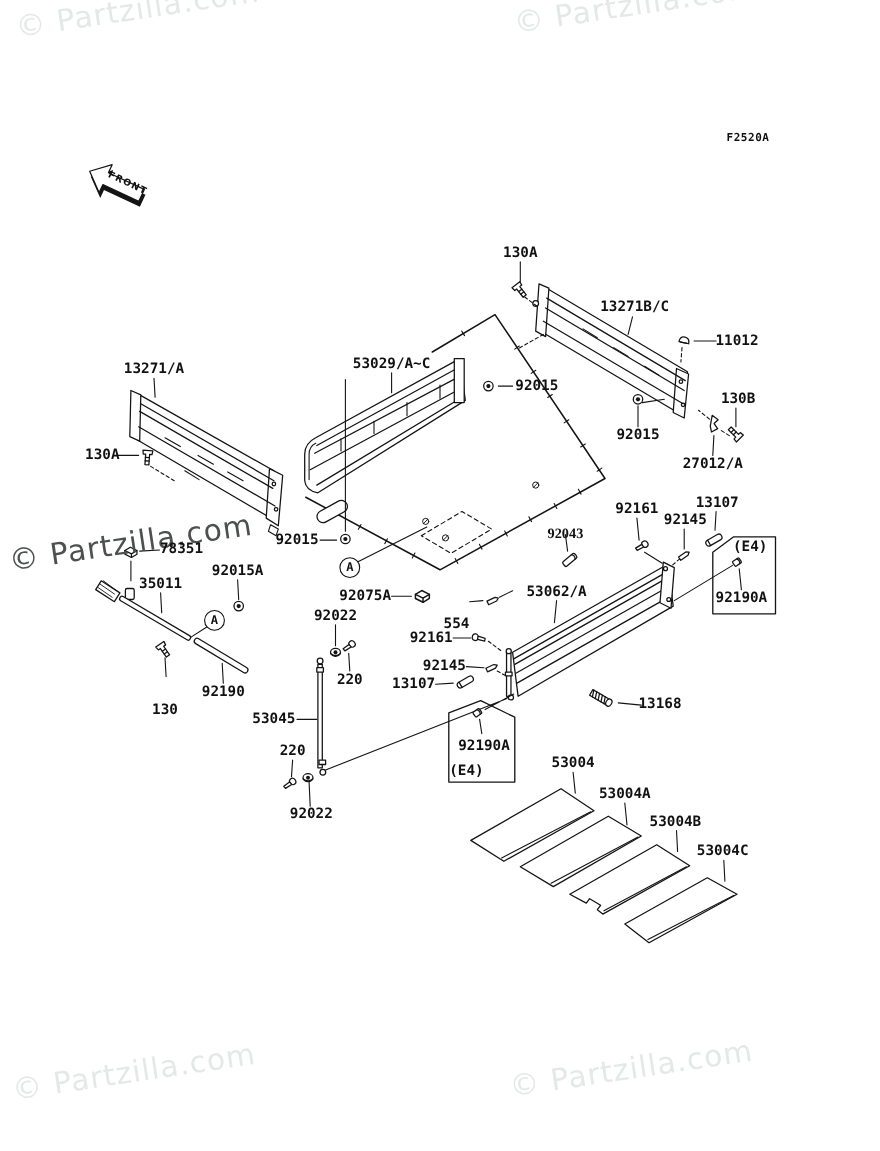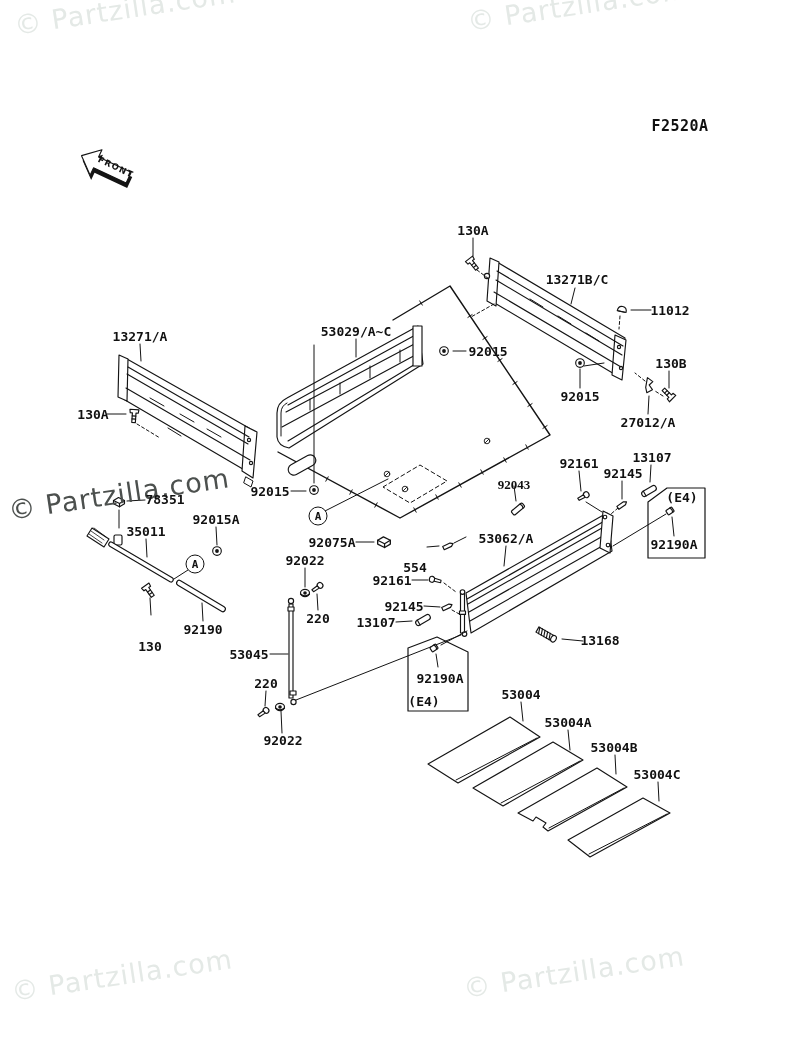--- a/index.html
+++ b/index.html
@@ -3,21 +3,21 @@
 <meta charset="utf-8">
 <style>
   html,body{margin:0;padding:0;background:#fff;}
   #stage{position:relative;width:800px;height:1046px;background:#fff;overflow:hidden;
          font-family:"DejaVu Sans Mono","Liberation Mono",monospace;}
   #art{position:absolute;left:0;top:0;}
   .layer{position:absolute;left:0;top:0;width:100%;height:100%;pointer-events:none;}
   .lbl{position:absolute;transform:translate(-50%,-50%);
        font:bold 13px "DejaVu Sans Mono","Liberation Mono",monospace;
        color:#111;white-space:nowrap;letter-spacing:0;}
-  .lbl.code{font-size:15px;letter-spacing:.5px;}
+  .lbl.code{font-size:10px;letter-spacing:.5px;}
   .bubble{position:absolute;transform:translate(-50%,-50%);width:17px;height:17px;
           border:1.5px solid #111;border-radius:50%;background:#fff;
           display:flex;align-items:center;justify-content:center;
           font:bold 11px "DejaVu Sans Mono","Liberation Mono",monospace;color:#111;}
   .wm{position:absolute;transform:translate(-50%,-50%) rotate(-8.5deg);
       font:400 27px "DejaVu Sans","Liberation Sans",sans-serif;
       letter-spacing:1px;white-space:nowrap;}
   .wm.light{color:#e4e9e6;}
   .wm.dark{color:#4c504e;}
   .front{position:absolute;transform:translate(-50%,-50%) rotate(25deg);

